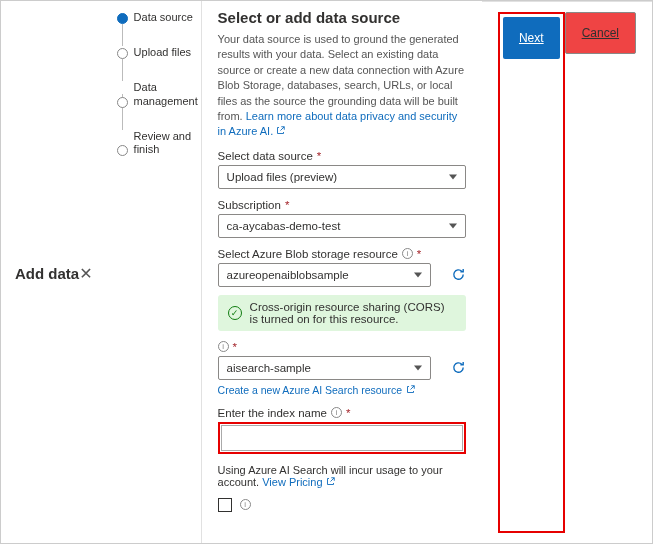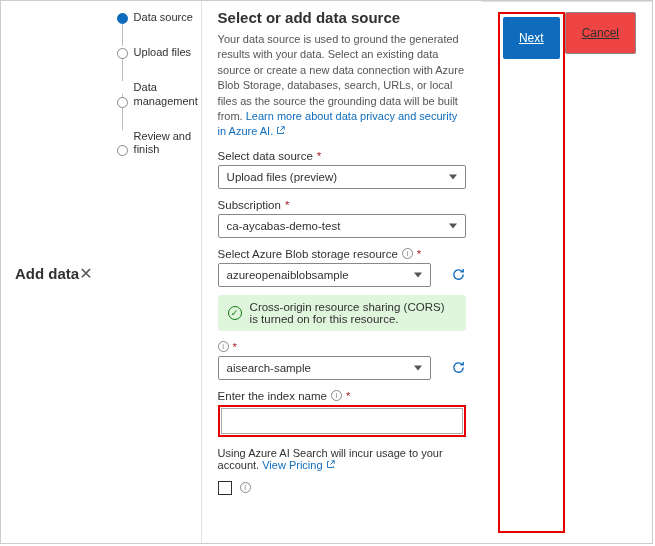--- a/index.html
+++ b/index.html
@@ -292,20 +292,26 @@
         <span class="req">*</span>
       </div>
       <div class="select-row">
         <div class="select">
           <span>aisearch-sample</span>
         </div>
         <svg class="refresh-icon" viewBox="0 0 16 16">
           <path fill="none" stroke="#0f6cbd" stroke-width="1.5" d="M13 8a5 5 0 1 1-1.5-3.5M13 2v3h-3"></path>
         </svg>
       </div>
+      <a class="create-link">
+        <span>Create a new Azure AI Search resource</span>
+        <svg class="ext-icon" viewBox="0 0 12 12">
+            <path fill="none" stroke="#0f6cbd" stroke-width="1.2" d="M4 2H2v8h8V8 M6 6l5-5 M7 1h4v4"></path>
+          </svg>
+      </a>
 
       <div class="form-label">
         <span>Enter the index name</span>
         <span class="info-icon">i</span>
         <span class="req">*</span>
       </div>
       <div class="index-highlight">
         <input class="input-box" value="" style="">
       </div>
 

